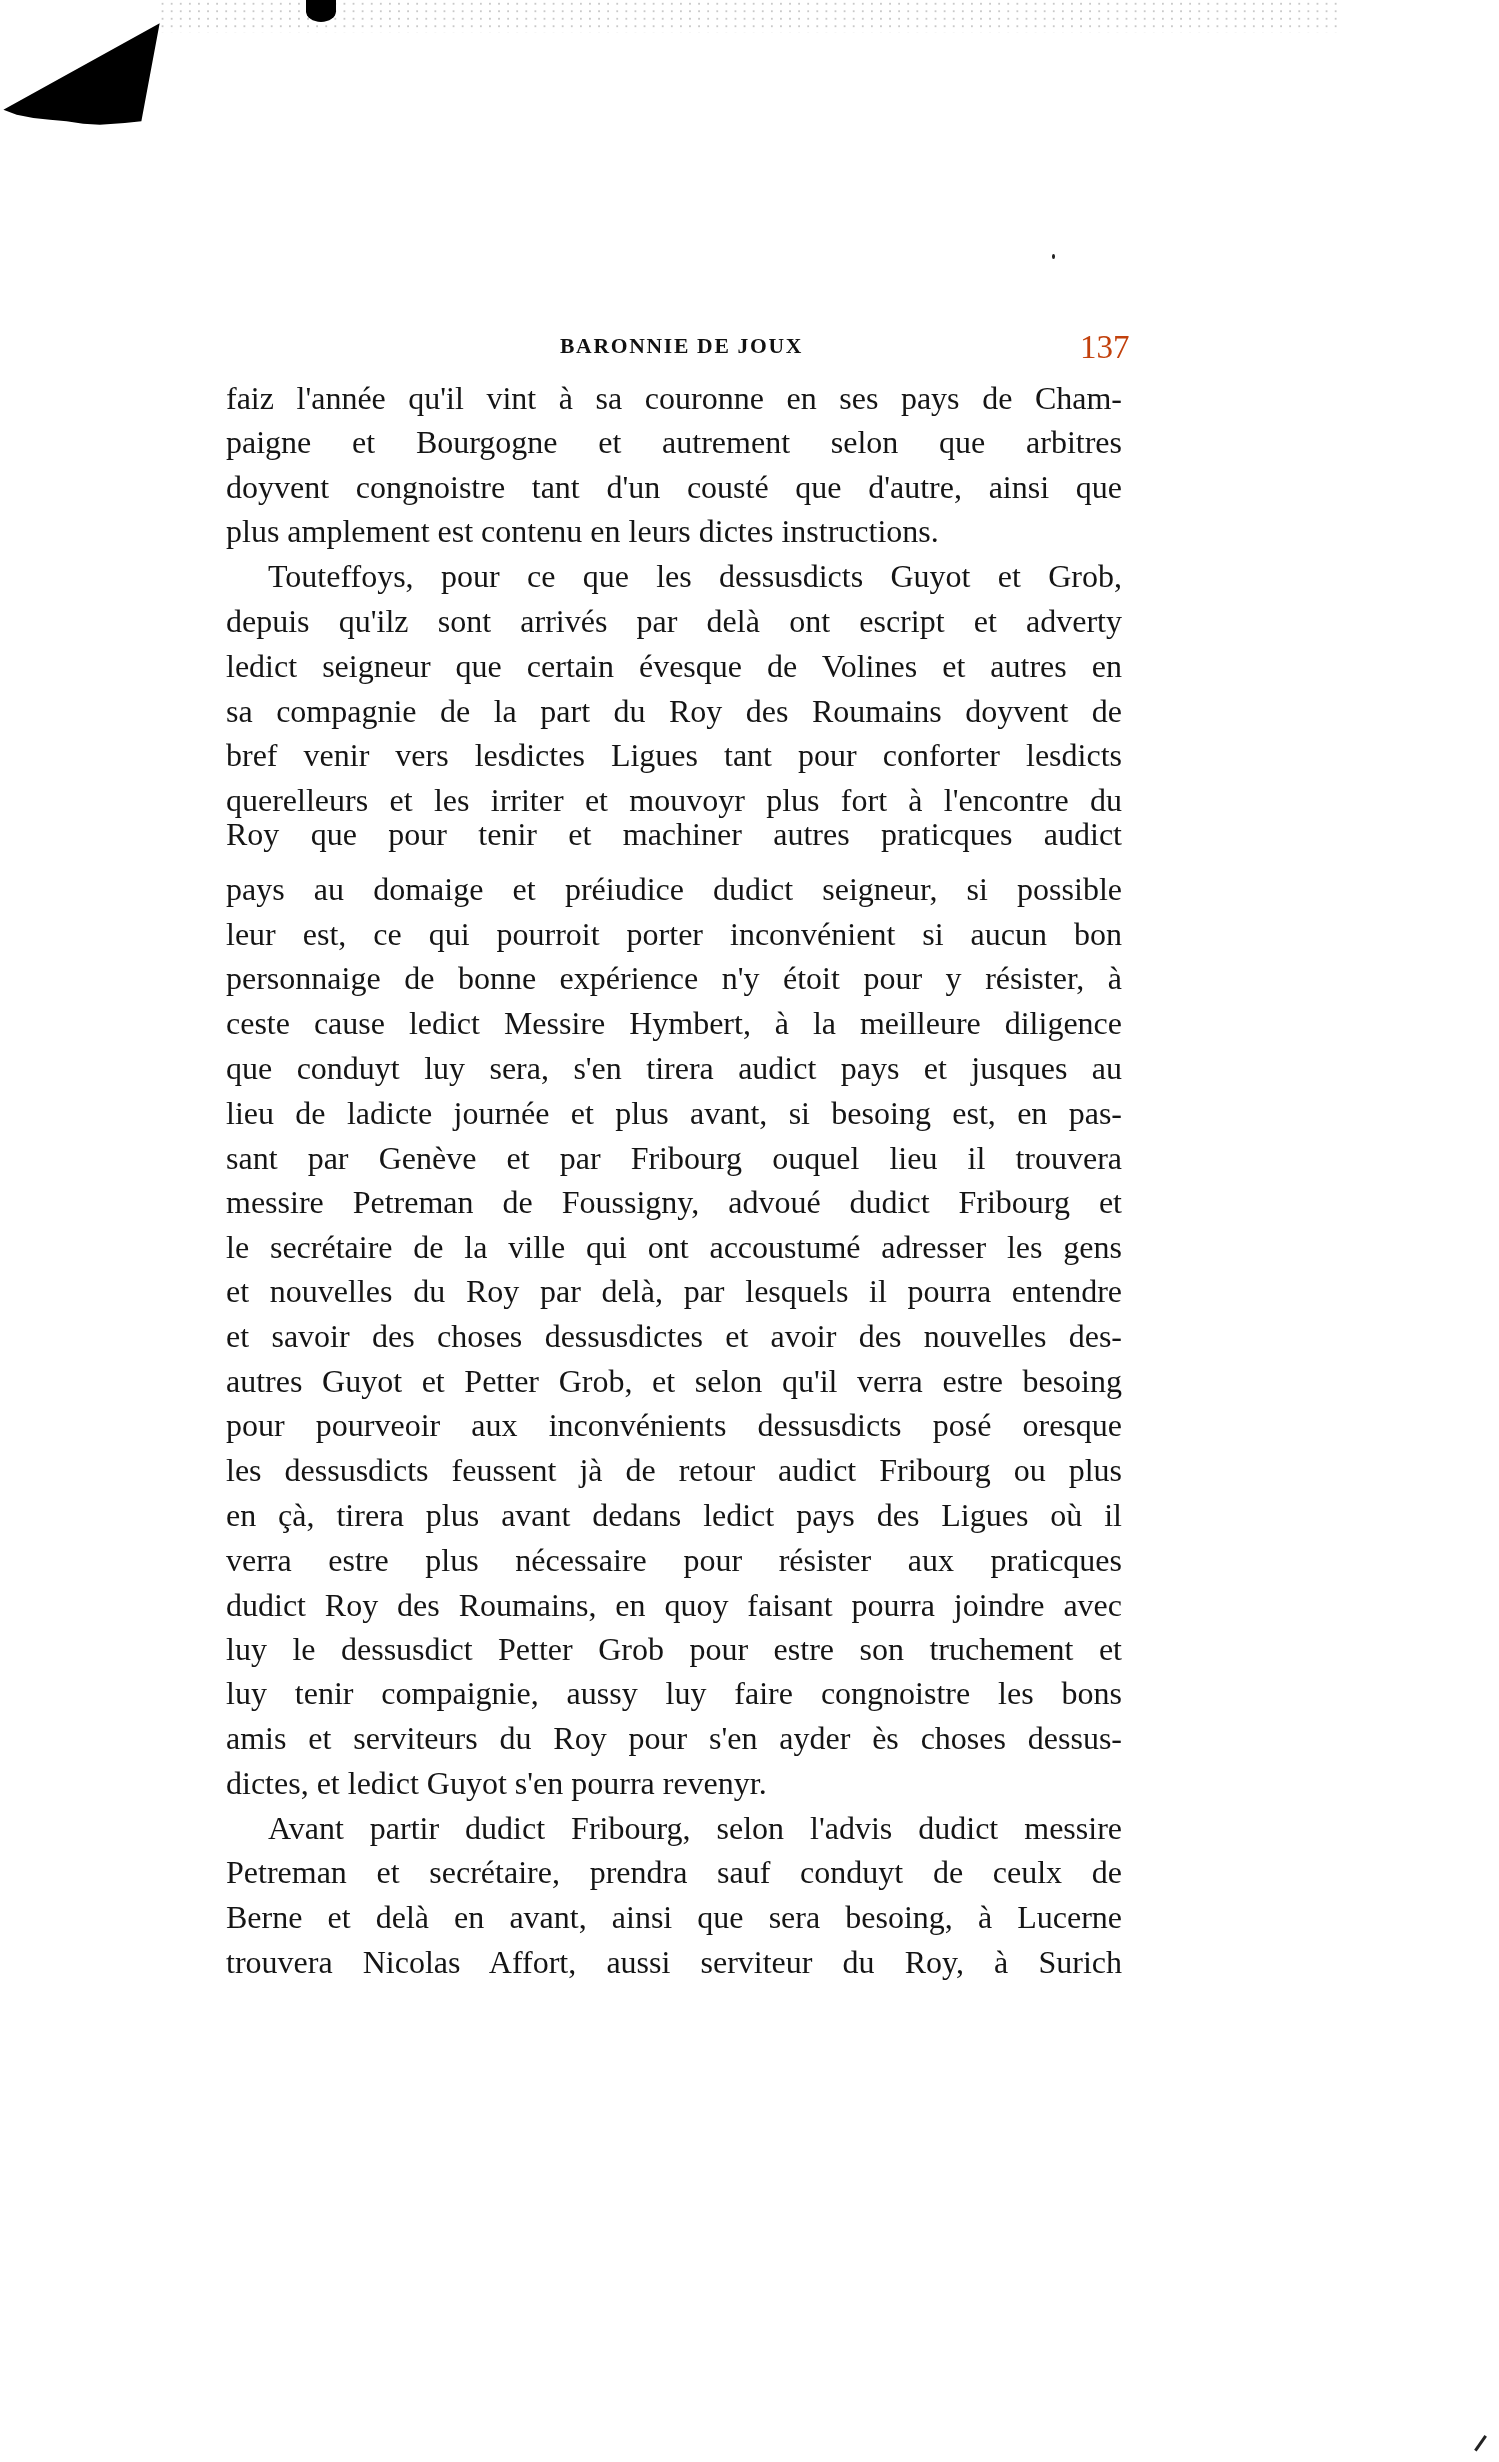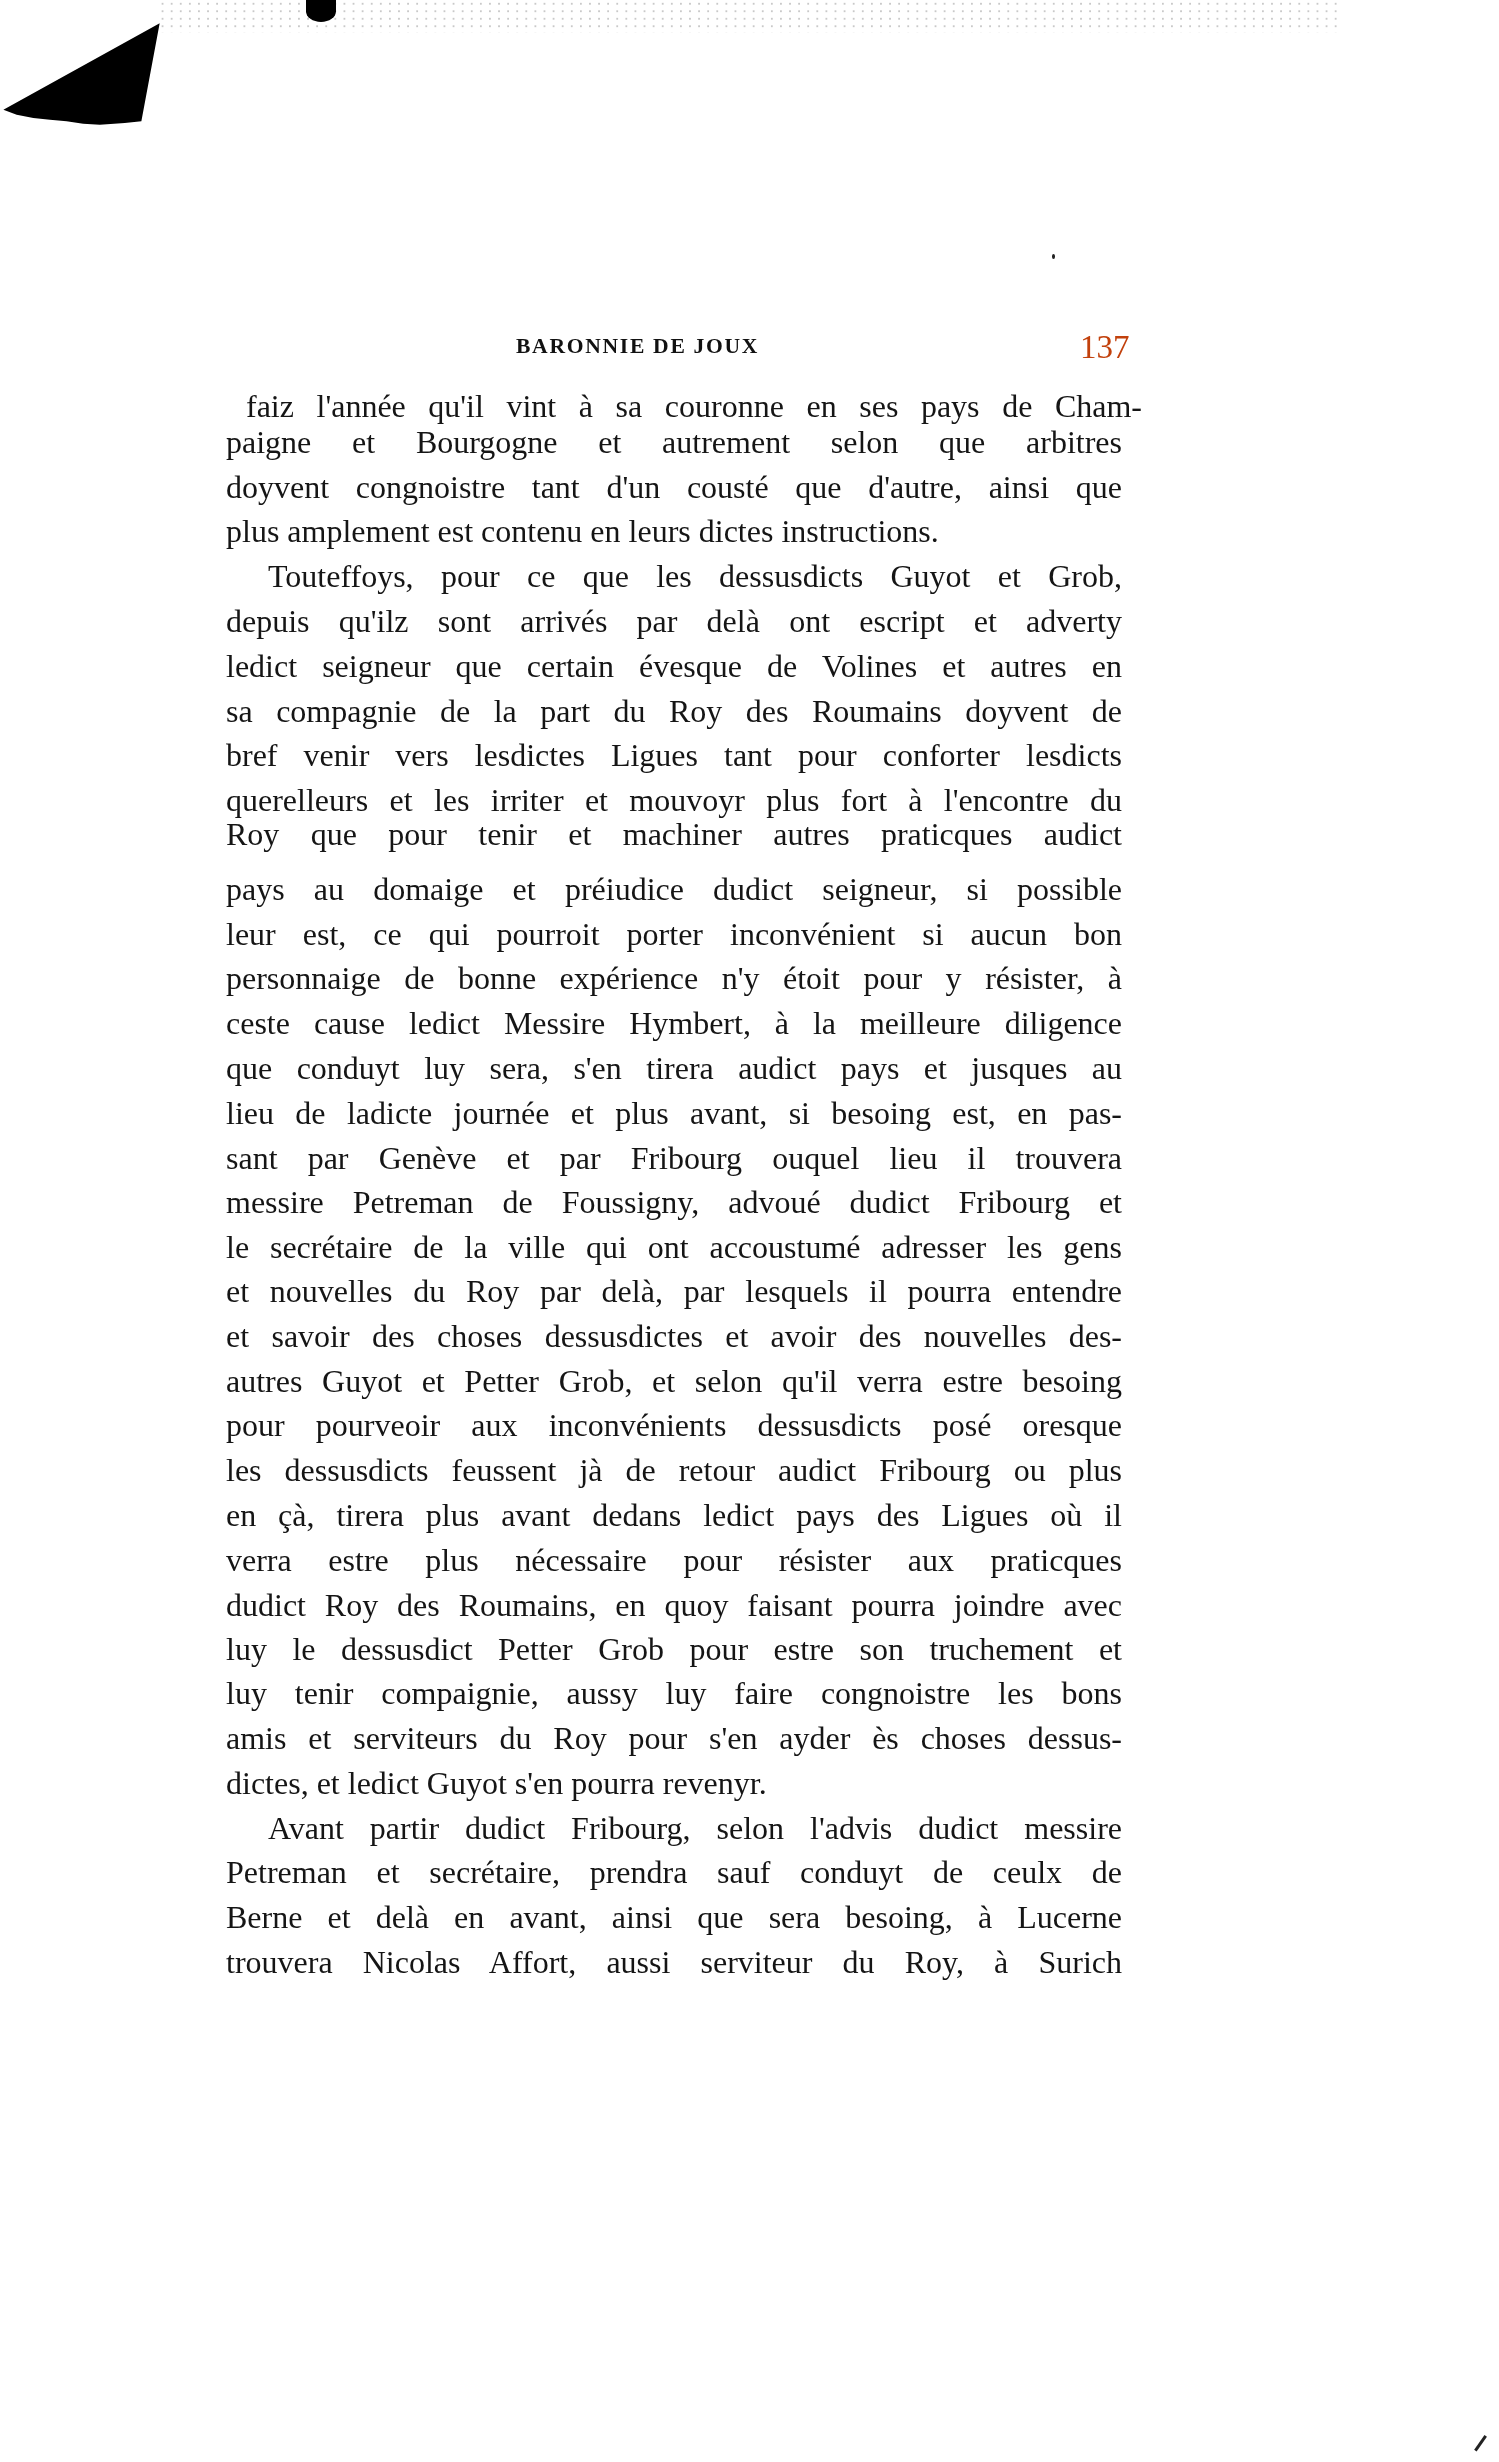--- a/index.html
+++ b/index.html
@@ -4,21 +4,21 @@
 <style>
   html, body { margin: 0; padding: 0; background: #ffffff; }
   body { width: 1500px; height: 2462px; position: relative; overflow: hidden; }
   .page { position: absolute; left: 0; top: 0; width: 1500px; height: 2462px; background: #ffffff; }
   .corner-fold { position: absolute; left: 0; top: 0; }
   .speck-band { position: absolute; left: 158px; top: 0; width: 1180px; height: 33px;
     background-image: radial-gradient(#555 0.7px, transparent 1px);
     background-size: 9.1px 7.5px; opacity: 0.35; }
   .blob { position: absolute; left: 306px; top: 0; width: 30px; height: 21.6px; background: #000;
     border-radius: 0 0 50% 50%; }
-  .running-head { position: absolute; left: 516px; top: 334px; width: 299px;
+  .running-head { position: absolute; left: 560px; top: 334px; width: 299px;
     font-family: "Liberation Serif", serif; font-size: 21.6px; letter-spacing: 1.7px; color: #111;
     font-weight: bold; white-space: nowrap; }
   .folio { position: absolute; left: 1080px; top: 329px; width: 47px; text-align: right;
     font-family: "Liberation Serif", serif; font-size: 33px; color: #c2410c; }
   .line { position: absolute; left: 226px; width: 896px; height: 45px;
     font-family: "Liberation Serif", serif; font-size: 32px; line-height: 45px; color: #151515;
     white-space: nowrap; overflow: visible; }
   .line.j { text-align: justify; text-align-last: justify; white-space: normal; }
   .line.indent { left: 268px; width: 854px; }
   .line.last { text-align: left; text-align-last: left; }
@@ -32,21 +32,21 @@
   <svg class="corner-fold" width="183" height="133" viewBox="0 0 220 160">
     <polygon points="4,132 192,28 170,146 150,148 120,150 100,149 80,146 60,144 40,142 20,138" fill="#000"></polygon>
   </svg>
   <div class="speck-band"></div>
   <div class="blob"></div>
 
   <div class="running-head">BARONNIE DE JOUX</div>
   <div class="folio">137</div>
 
   <div id="body-text">
-      <div class="line j" style="top: 384px; margin-left: 20px;">faiz l'année qu'il vint à sa couronne en ses pays de Cham-</div>
+      <div class="line j" style="top: 376px;">faiz l'année qu'il vint à sa couronne en ses pays de Cham-</div>
       <div class="line j" style="top: 420px;">paigne et Bourgogne et autrement selon que arbitres</div>
       <div class="line j" style="top: 465px;">doyvent congnoistre tant d'un cousté que d'autre, ainsi que</div>
       <div class="line j last" style="top: 509px;">plus amplement est contenu en leurs dictes instructions.</div>
       <div class="line j indent" style="top: 554px;">Touteffoys, pour ce que les dessusdicts Guyot et Grob,</div>
       <div class="line j" style="top: 599px;">depuis qu'ilz sont arrivés par delà ont escript et adverty</div>
       <div class="line j" style="top: 644px;">ledict seigneur que certain évesque de Volines et autres en</div>
       <div class="line j" style="top: 689px;">sa compagnie de la part du Roy des Roumains doyvent de</div>
       <div class="line j" style="top: 733px;">bref venir vers lesdictes Ligues tant pour conforter lesdicts</div>
       <div class="line j" style="top: 778px;">querelleurs et les irriter et mouvoyr plus fort à l'encontre du</div>
       <div class="line j" style="top: 812px;">Roy que pour tenir et machiner autres praticques audict</div>

